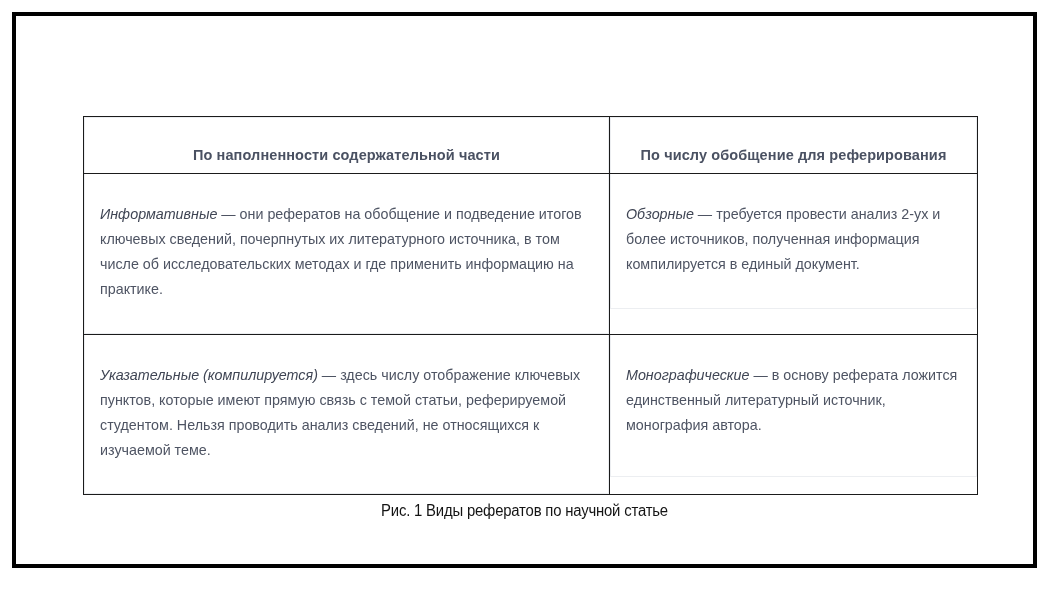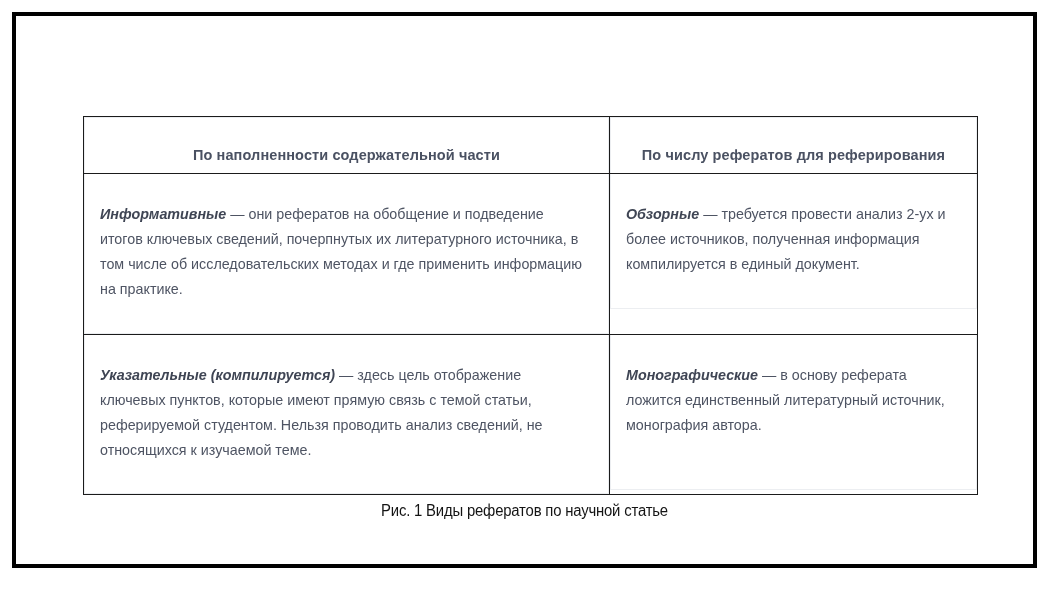--- a/index.html
+++ b/index.html
@@ -91,30 +91,30 @@
     padding: 14px 18px 16px 15px;
     min-height: 100px;
   }
   .body-text {
     font-size: 14.3px;
     line-height: 25px;
     color: #4e5463;
     text-align: left;
   }
   .body-text .term {
-    font-weight: bold;
+    font-weight: normal;
     font-style: italic;
     color: #3f4554;
   }
 
   .row-1 .body-inner { min-height: 106px; }
   .row-2 .body-inner { min-height: 130px; }
 
   
-  #reftable tr.row-2 td.cell-right .body-inner { padding-bottom: 37px; }
+  #reftable tr.row-2 td.cell-right .body-inner { padding-bottom: 24px; }
 
   
   #caption {
     position: absolute;
     left: 0;
     top: 486px;
     width: 100%;
     text-align: center;
     font-family: "Liberation Sans Narrow", "Liberation Sans", sans-serif;
     font-size: 16px;
@@ -136,42 +136,42 @@
       </colgroup>
       <thead>
         <tr>
           <th>
             <div class="head-inner">
               <span class="head-text">По наполненности содержательной части</span>
             </div>
           </th>
           <th>
             <div class="head-inner">
-              <span class="head-text">По числу рефератов для реферирования</span>
+              <span class="head-text">По числу обобщение для реферирования</span>
             </div>
           </th>
         </tr>
       </thead>
       <tbody>
         <tr class="row-1">
           <td class="cell-left">
             <div class="body-inner">
               <p class="body-text"><span class="term">Информативные</span><span> — они рефератов на обобщение и подведение итогов ключевых сведений, почерпнутых их литературного источника, в том числе об исследовательских методах и где применить информацию на практике.</span></p>
             </div>
           </td>
           <td class="cell-right">
             <div class="body-inner">
               <p class="body-text"><span class="term">Обзорные</span><span> — требуется провести анализ 2-ух и более источников, полученная информация компилируется в единый документ.</span></p>
             </div>
           </td>
         </tr>
         <tr class="row-2">
           <td class="cell-left">
             <div class="body-inner">
-              <p class="body-text"><span class="term">Указательные (компилируется)</span><span> — здесь цель отображение ключевых пунктов, которые имеют прямую связь с темой статьи, реферируемой студентом. Нельзя проводить анализ сведений, не относящихся к изучаемой теме.</span></p>
+              <p class="body-text"><span class="term">Указательные (компилируется)</span><span> — здесь числу отображение ключевых пунктов, которые имеют прямую связь с темой статьи, реферируемой студентом. Нельзя проводить анализ сведений, не относящихся к изучаемой теме.</span></p>
             </div>
           </td>
           <td class="cell-right">
             <div class="body-inner">
               <p class="body-text"><span class="term">Монографические</span><span> — в основу реферата ложится единственный литературный источник, монография автора.</span></p>
             </div>
           </td>
         </tr>
       </tbody>
     </table>

